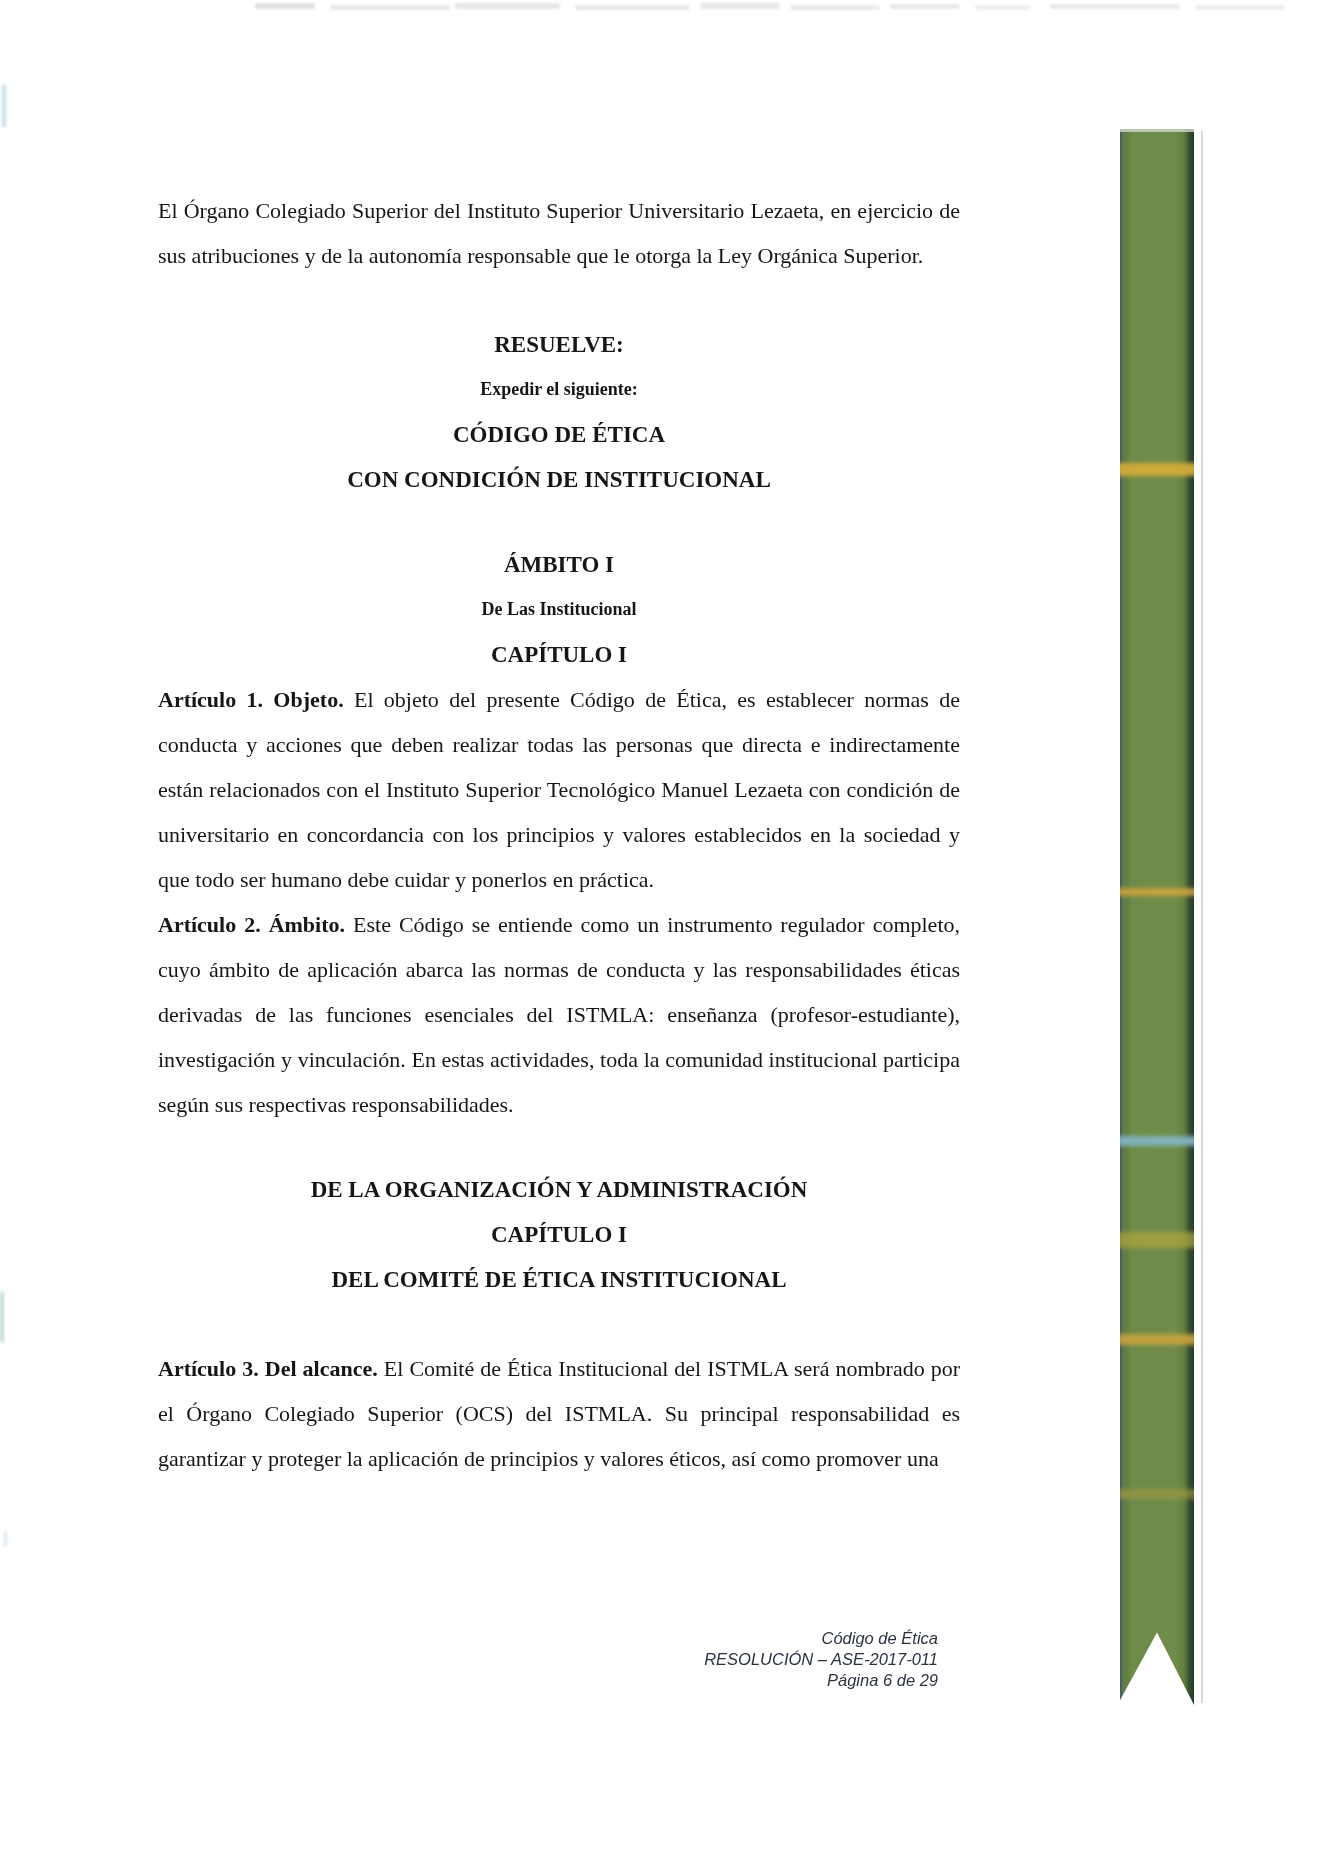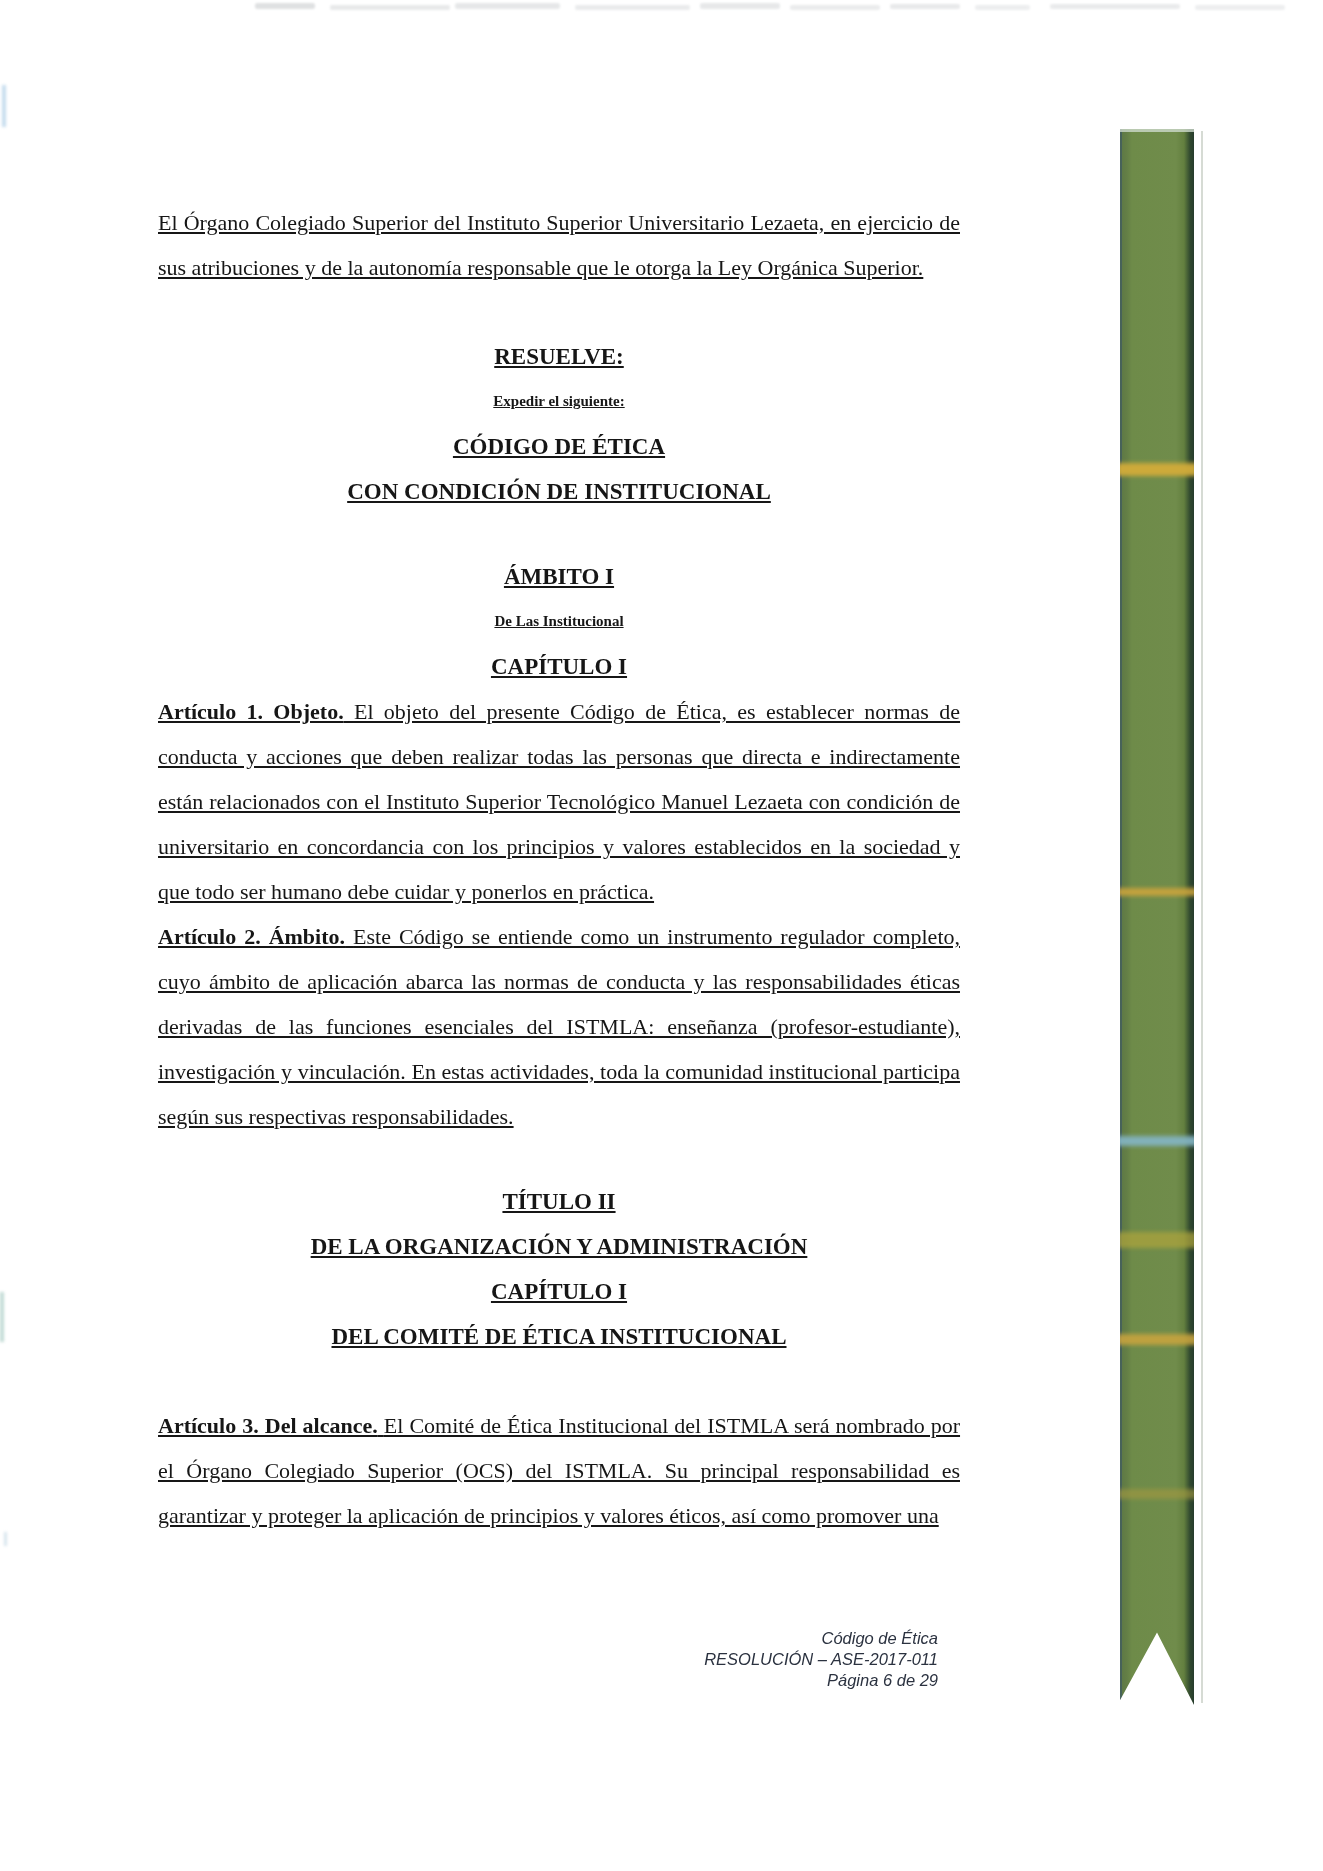--- a/index.html
+++ b/index.html
@@ -10,29 +10,29 @@
     overflow:hidden;
     font-family:"Liberation Serif", serif;
     color:#161616;
   }
   
   .scan-dash{position:absolute;border-radius:2px;filter:blur(1px);}
   .edge-dash{position:absolute;filter:blur(1.5px);}
   
   .content{
     position:absolute;
-    left:158px;top:200px;width:802px;
-    font-size:22px;line-height:45px;text-decoration:underline;
+    left:158px;top:188px;width:802px;
+    font-size:22px;line-height:45px;
   }
   .content p{margin:0;}
   .justified{text-align:justify;}
   .b{font-weight:bold;}
   .center-block{text-align:center;font-weight:bold;}
   .h-line{line-height:45px;font-size:23px;text-align:center;}
-  .h-line.small{font-size:15px;}
+  .h-line.small{font-size:18px;}
   .gap-lg{height:44px;}
   .gap-md{height:40px;}
   
   .footer{
     position:absolute;
     top:1628px;right:385px;
     text-align:right;
     font-family:"Liberation Sans", sans-serif;
     font-style:italic;
     font-size:16.5px;line-height:21px;
@@ -103,21 +103,20 @@
     <div class="h-line">CAPÍTULO I</div>
   </div>
 
   <p class="justified"><span class="b">Artículo 1. Objeto.</span> <span>El objeto del presente Código de Ética, es establecer normas de conducta y acciones que deben realizar todas las personas que directa e indirectamente están relacionados con el Instituto Superior Tecnológico Manuel Lezaeta con condición de universitario en concordancia con los principios y valores establecidos en la sociedad y que todo ser humano debe cuidar y ponerlos en práctica.</span></p>
 
   <p class="justified"><span class="b">Artículo 2. Ámbito.</span> <span>Este Código se entiende como un instrumento regulador completo, cuyo ámbito de aplicación abarca las normas de conducta y las responsabilidades éticas derivadas de las funciones esenciales del ISTMLA: enseñanza (profesor-estudiante), investigación y vinculación. En estas actividades, toda la comunidad institucional participa según sus respectivas responsabilidades.</span></p>
 
   <div class="gap-md"></div>
 
   <div class="center-block">
-    <div class="h-line">TÍTULO II</div>
     <div class="h-line">DE LA ORGANIZACIÓN Y ADMINISTRACIÓN</div>
     <div class="h-line">CAPÍTULO I</div>
     <div class="h-line">DEL COMITÉ DE ÉTICA INSTITUCIONAL</div>
   </div>
 
   <div class="gap-lg"></div>
 
   <p class="justified"><span class="b">Artículo 3. Del alcance.</span> <span>El Comité de Ética Institucional del ISTMLA será nombrado por el Órgano Colegiado Superior (OCS) del ISTMLA. Su principal responsabilidad es garantizar y proteger la aplicación de principios y valores éticos, así como promover una</span></p>
 
 </div>

